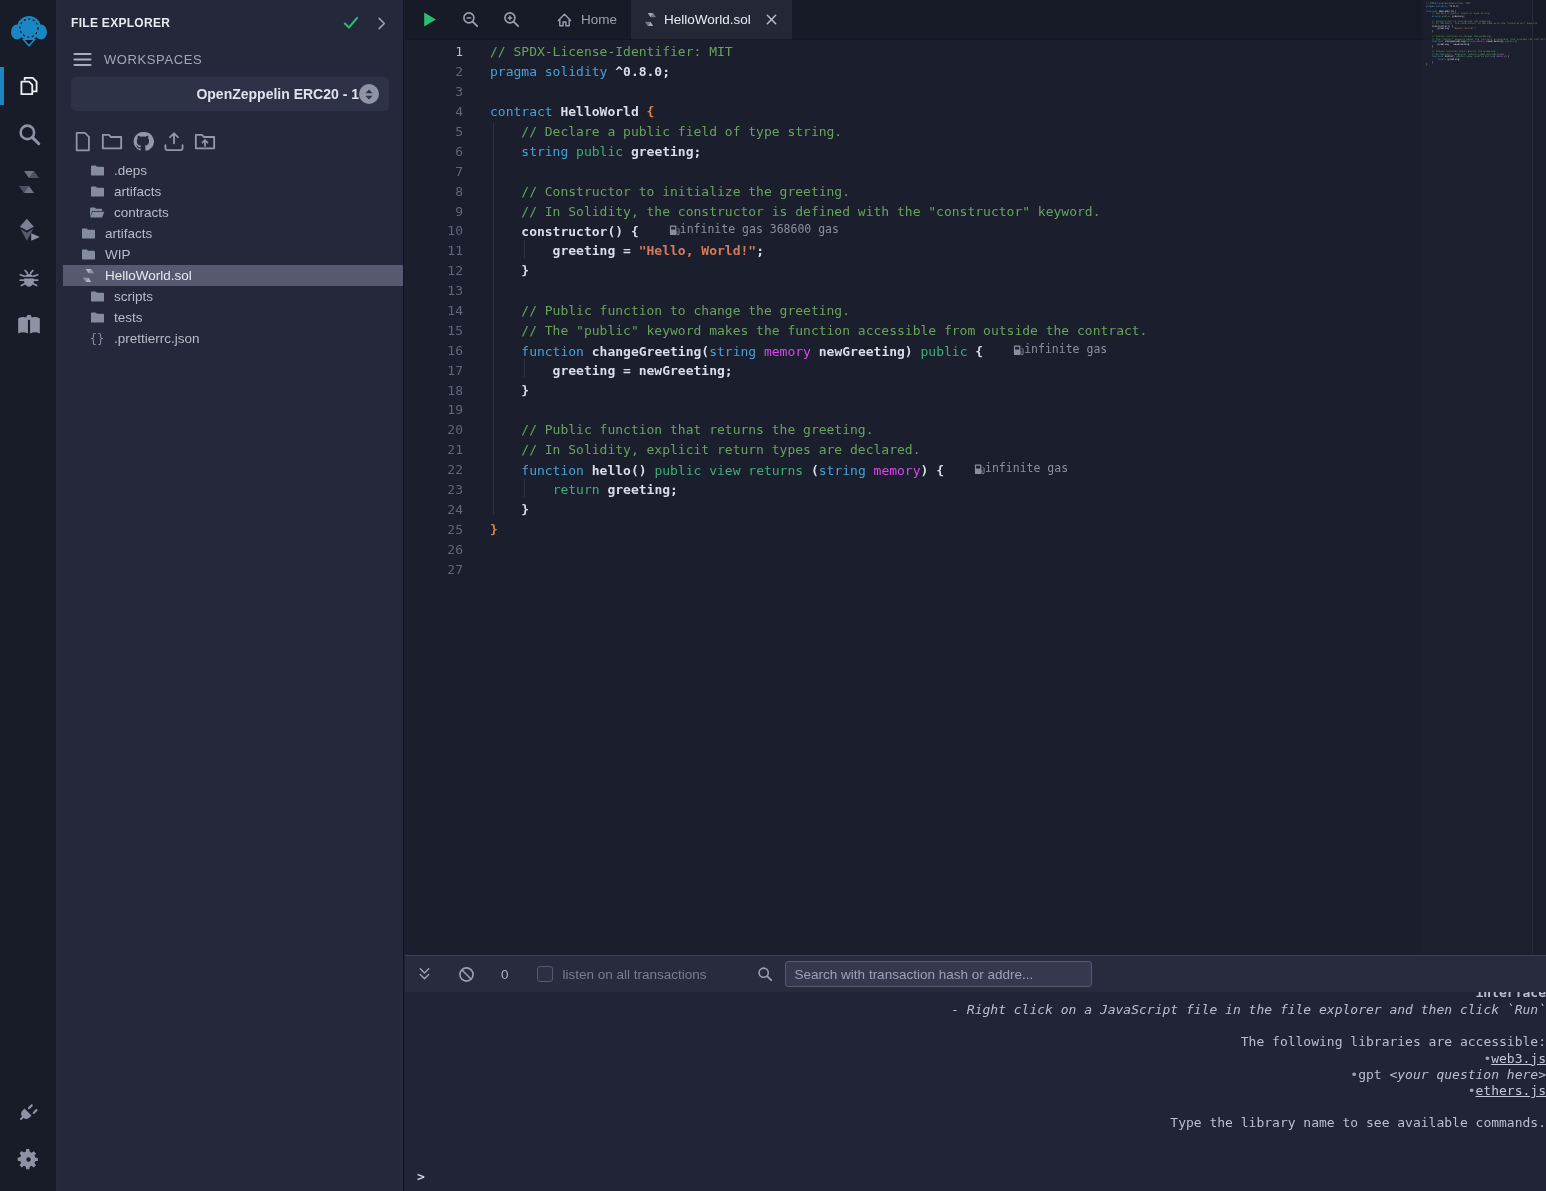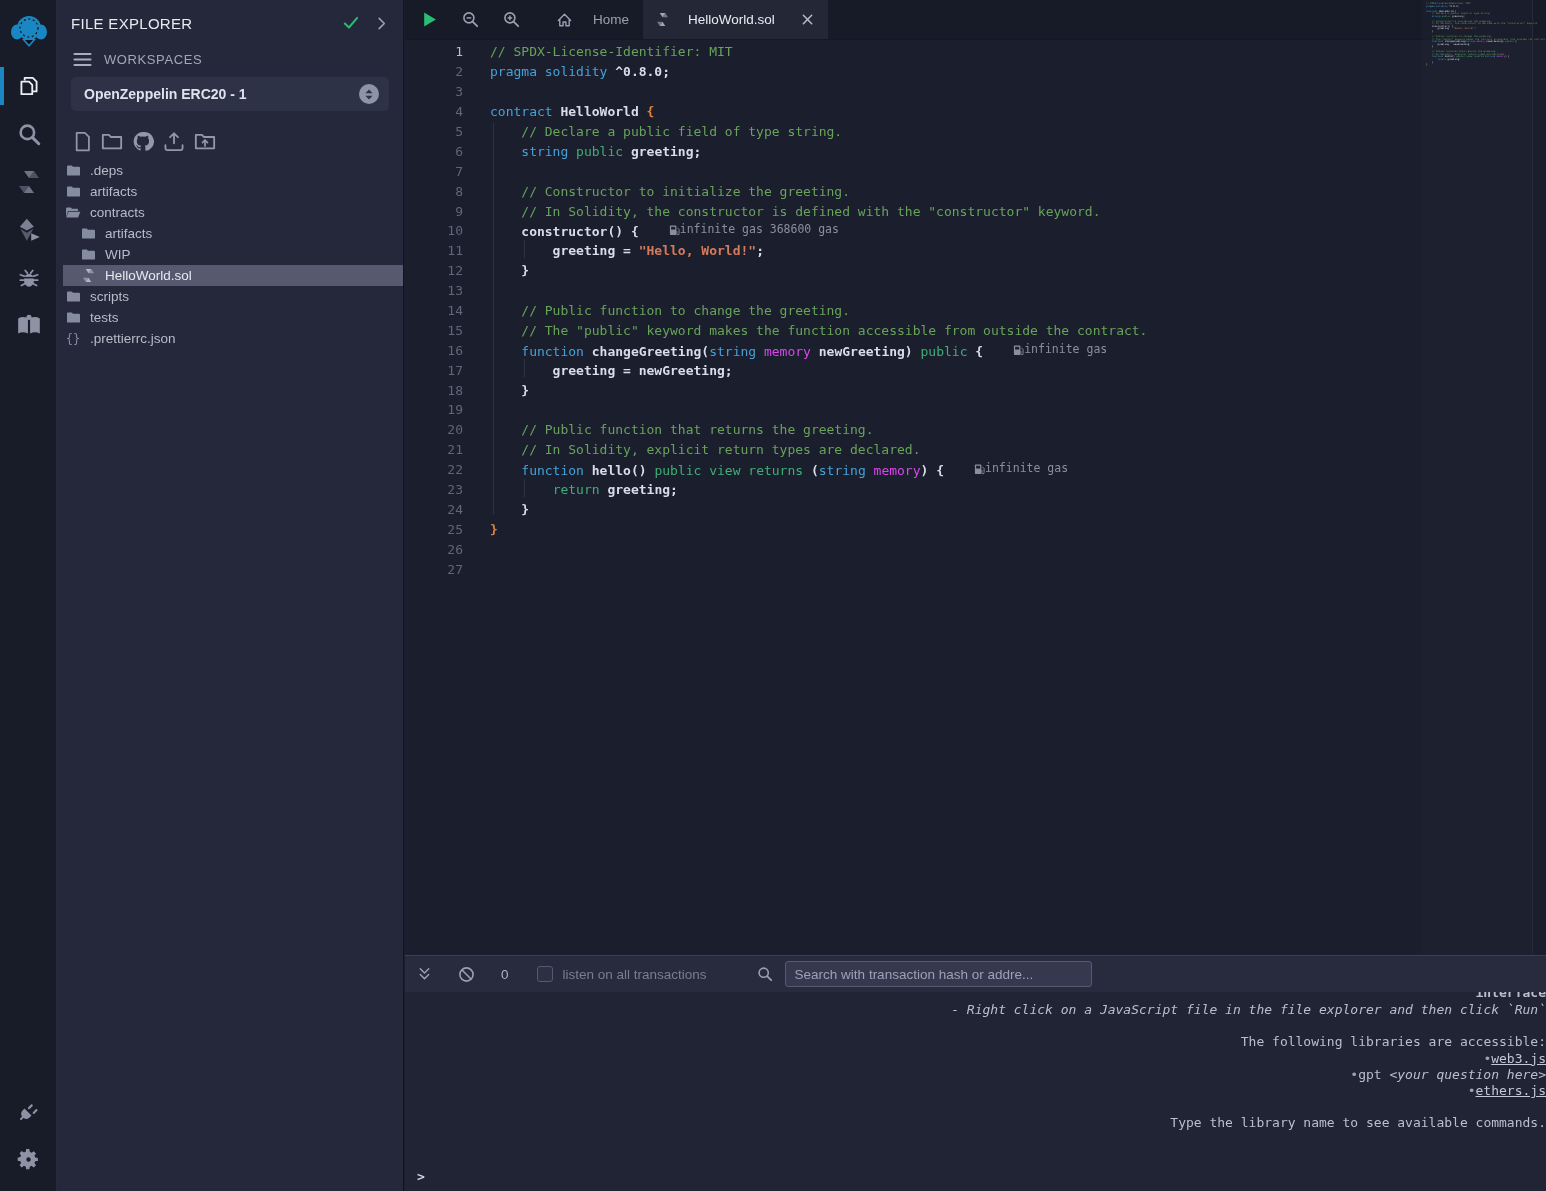--- a/index.html
+++ b/index.html
@@ -15,51 +15,51 @@
   .act-item.logo { height:62px; color:#1b87c2; }
   .act-item.active { color:#eceef4; }
   .act-item.active .act-ind { position:absolute; left:0; top:5px; bottom:5px; width:4px; background:#1b87c2; }
   .act-bottom { position:absolute; bottom:8px; left:0; width:57px; }
   .act-item svg { display:block; }
 
   
   .side-panel { position:absolute; left:57px; top:0; width:347px; height:100%;
     background:#24283a; border-right:1px solid #12141f; }
   .panel-header { display:flex; align-items:center; padding:14px 14px 0 14px; }
-  .panel-title { color:#e8eaf1; font-size:15px; font-weight:400; letter-spacing:.3px; flex:1; }
+  .panel-title { color:#e8eaf1; font-size:12px; font-weight:700; letter-spacing:.3px; flex:1; }
   .panel-header .hicon { color:#9ba0b2; margin-left:14px; cursor:pointer; display:flex; }
   .panel-header .hicon.check { color:#2db873; }
   .ws-row { display:flex; align-items:center; gap:12px; padding:20px 14px 0 16px; }
   .ws-label { color:#a2a7b8; font-size:13px; letter-spacing:.6px; }
   .ws-row .hicon { color:#a8adbd; display:flex; cursor:pointer; }
   .ws-select { margin:10px 14px 0 14px; height:34px; background:#2e3247; border-radius:5px;
-    display:flex; align-items:center; padding:0 10px 0 13px; cursor:pointer; }
+    display:flex; align-items:center; padding:0 10px 0 13px; cursor:pointer;text-align:right; }
   .ws-select .ws-name { flex:1; color:#dfe2ec; font-size:14px; font-weight:600; }
   .ws-select .caret-badge { width:20px; height:20px; border-radius:50%; background:#8e93a6;
     color:#2e3247; display:flex; align-items:center; justify-content:center; }
   .fe-toolbar { display:flex; gap:9px; padding:20px 0 6px 16px; color:#9297a9; }
   .fe-toolbar .hicon { display:flex; cursor:pointer; }
   .tree { margin-top:2px; }
-  .tree-row { height:21px; display:flex; align-items:center; gap:9px; padding-left:8px;
+  .tree-row { height:21px; display:flex; align-items:center; gap:9px; padding-left:32px;
     color:#b8bcc9; font-size:13.5px; cursor:pointer; }
   .tree-row .ticon { color:#868ca0; display:flex; width:16px; justify-content:center; }
   .tree-row.d1 { padding-left:23px; }
   .tree-row.selected { background:#555a71; margin-left:6px; padding-left:10px; color:#e6e8ef; }
   .tree-row.selected.d1 { padding-left:17px; }
   .tree-row.selected .ticon { color:#c9ccd8; }
   .json-glyph { font-size:12px; color:#9297a9; font-family:"DejaVu Sans Mono",monospace; }
 
   
   .main { position:absolute; left:405px; top:0; right:0; height:955px; background:#1b1f2d; }
   .tabbar { position:absolute; left:0; top:0; right:0; height:40px; background:#171a27;
     display:flex; align-items:stretch; border-bottom:1px solid #141724; }
   .ed-tools { display:flex; align-items:center; gap:24px; padding:0 22px 0 16px; }
   .tool-btn { display:flex; cursor:pointer; color:#9aa0b1; }
   .tool-btn.play { color:#2bbd74; }
-  .tab { display:flex; align-items:center; gap:20px; padding:0 14px; font-size:13.5px;
+  .tab { display:flex; align-items:center; gap:8px; padding:0 14px; font-size:13.5px;
     color:#9aa0b1; cursor:pointer; }
   .tab .ticon { color:#9aa0b1; display:flex; }
   .tab.active { background:#232736; color:#e9ebf2; }
   .tab.active .ticon { color:#c3c7d3; }
   .tab .close { margin-left:6px; color:#b9bdc9; display:flex; }
 
   .editor { position:absolute; left:0; top:40px; right:0; bottom:0; overflow:hidden;
     font-family:"DejaVu Sans Mono", monospace; font-size:13px; }
   .code-line { height:19.9px; display:flex; align-items:center; white-space:pre; }
   .ln { width:58px; text-align:right; color:#5f6679; flex:none; font-size:13px; }

